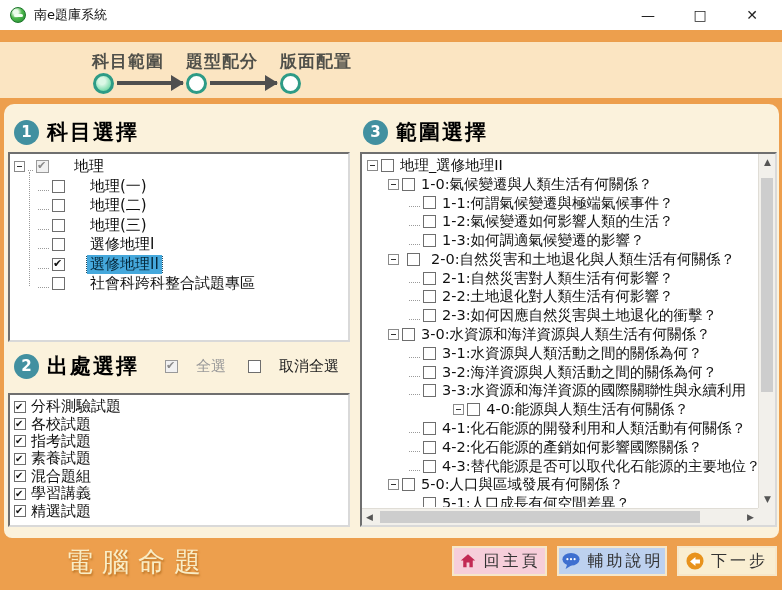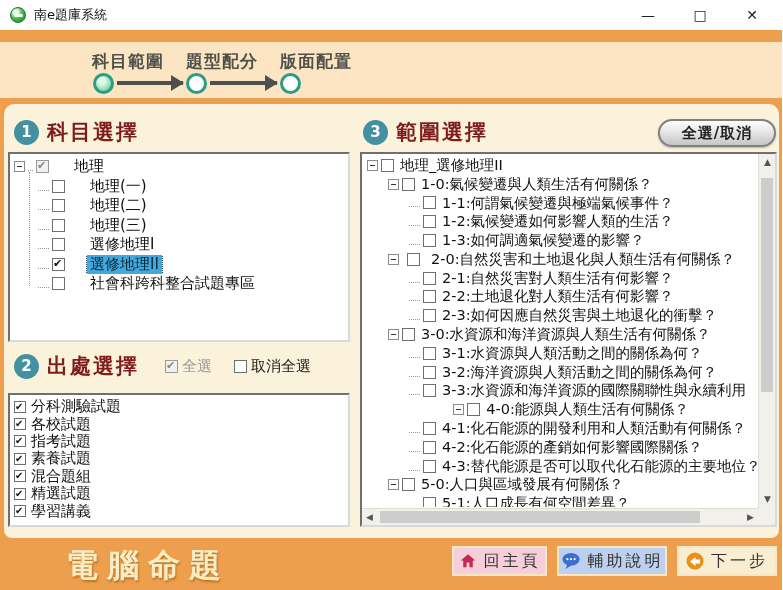--- a/index.html
+++ b/index.html
@@ -32,21 +32,21 @@
                        border-left:13px solid #4F4F4F; border-top:8px solid transparent; border-bottom:8px solid transparent; }
 
   
   .band { position:absolute; top:98px; left:0; width:783px; height:10px; background:#ED9F4D; }
   .panel { position:absolute; top:104px; left:4px; width:775px; height:434px; background:#FBF2DC;
            border-radius:10px 10px 8px 8px; }
 
   .sec-header { position:absolute; display:flex; align-items:center; gap:8px; }
   .sec-num { width:25px; height:25px; border-radius:50%; background:#4290A0; color:#fff;
              font-size:15px; font-weight:bold; display:flex; align-items:center; justify-content:center; flex:none; }
-  .sec-title { font-size:21px; font-weight:bold; color:#7f1d1d; letter-spacing:2px; }
+  .sec-title { font-size:21px; font-weight:bold; color:#000000; letter-spacing:2px; }
 
   .white-box { position:absolute; background:#ffffff; border:2px solid;
                border-color:#6f6f6f #d9d9d9 #d9d9d9 #6f6f6f; }
 
   
   .t-row { display:flex; align-items:center; height:19.5px; gap:3px; font-size:15px; color:#111;
            white-space:nowrap; overflow:hidden; }
   .exp { width:11px; height:11px; border:1px solid #8a8a8a; background:#fff; position:relative; flex:none; }
   .exp::after { content:""; position:absolute; left:2px; right:2px; top:4px; height:1px; background:#333; }
   .elbow { width:11px; height:9px; border-bottom:1px dotted #9a9a9a; flex:none; }
@@ -56,21 +56,21 @@
   .cb.gray::after { color:#8a8a8a; }
   .t-label { padding:0 3px; }
   .t-label.selected { background:#45A8DC; color:#05293c; outline:1px dotted #1d4a61; }
   .gap16 { width:16px; flex:none; }
 
   #subject-box { left:8px; top:152px; width:342px; height:190px; padding:3px 2px; }
   .vguide { position:absolute; left:19px; top:18px; height:114px; border-left:1px dotted #9a9a9a; }
   #subject-children .t-row { padding-left:26px;text-align:right; }
 
   
-  .chk-inline { display:flex; align-items:center; gap:4px; font-size:15px; color:#222; }
+  .chk-inline { display:flex; align-items:center; gap:18px; font-size:15px; color:#222; }
   .chk-inline .lbl-gray { color:#9a9a9a; }
   #source-box { left:8px; top:393px; width:342px; height:134px; padding:3px 4px; }
   .src-row { display:flex; align-items:center; height:17.4px; gap:5px; font-size:15px; color:#111; }
   .src-row .cb { width:12px; height:12px; }
   .src-row .cb.checked::after { font-size:10px; top:-1px; }
 
   
   .pill-btn { position:absolute; left:658px; top:119px; width:118px; height:28px; border-radius:14px;
               background:linear-gradient(#fefefe, #e6e6e6 45%, #c6c6c6); border:2px solid #808080;
               font-size:15px; font-weight:bold; color:#222; display:flex; align-items:center; justify-content:center;
@@ -84,21 +84,21 @@
              border-left:1px solid #e0ddd6; }
   .hscroll { position:absolute; left:0; right:17px; bottom:0; height:17px; background:#F2F0EB;
              border-top:1px solid #e0ddd6; }
   .sb-arrow { position:absolute; color:#555; font-size:9px; line-height:1; }
   .v-thumb { position:absolute; left:2px; right:2px; top:24px; height:214px; background:#CDCDCD; }
   .h-thumb { position:absolute; top:2px; bottom:2px; left:18px; width:320px; background:#CDCDCD; }
   .sb-corner { position:absolute; right:0; bottom:0; width:17px; height:17px; background:#F2F0EB; }
 
   
   .footer { position:absolute; left:0; top:538px; width:783px; height:52px; background:#ED9F4D; }
-  .brand { position:absolute; left:66px; top:6px; font-size:32px; font-weight:bold; color:#F9EDC6;
+  .brand { position:absolute; left:66px; top:6px; font-size:27px; font-weight:normal; color:#F9EDC6;
            letter-spacing:9px; text-shadow:1px 2px 2px rgba(150,85,10,.55); }
   .f-btn { position:absolute; top:8px; height:30px; border:2px solid #F7E7C9; display:flex; align-items:center;
            justify-content:center; gap:7px; font-size:16px; color:#333; letter-spacing:3px; cursor:default; }
   .f-btn svg { flex:none; }
   #btn-home { left:452px; width:95px; background:#F6CEDA; }
   #btn-help { left:557px; width:110px; background:#BDD1EF; }
   #btn-next { left:677px; width:100px; background:#F9EED2; }
 </style>
 </head>
 <body>
@@ -211,33 +211,32 @@
       <div class="src-row">
     <span class="cb checked"></span>
     <span>素養試題</span>
   </div>
       <div class="src-row">
     <span class="cb checked"></span>
     <span>混合題組</span>
   </div>
       <div class="src-row">
     <span class="cb checked"></span>
+    <span>學習講義</span>
+  </div>
+      <div class="src-row">
+    <span class="cb checked"></span>
     <span>精選試題</span>
-  </div>
-      <div class="src-row">
-    <span class="cb checked"></span>
-    <span>學習講義</span>
   </div>
     </div>
 
   <div class="sec-header" style="left:363px; top:118px">
     <span class="sec-num">3</span>
     <span class="sec-title">範圍選擇</span>
   </div>
-  <div class="pill-btn">全選/取消</div>
 
   <div class="white-box" id="scope-box">
     <div id="scope-rows">
         <div class="t-row" style="padding-left: 2px;">
     <span class="exp"></span>
 
     <span class="cb"></span>
     <span class="t-label">地理_選修地理II</span>
   </div>
         <div class="t-row" style="padding-left: 23px;">

